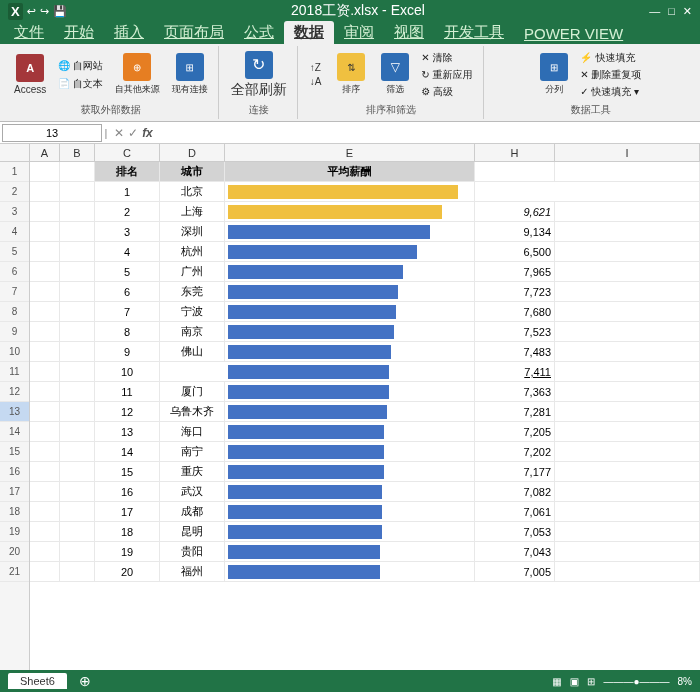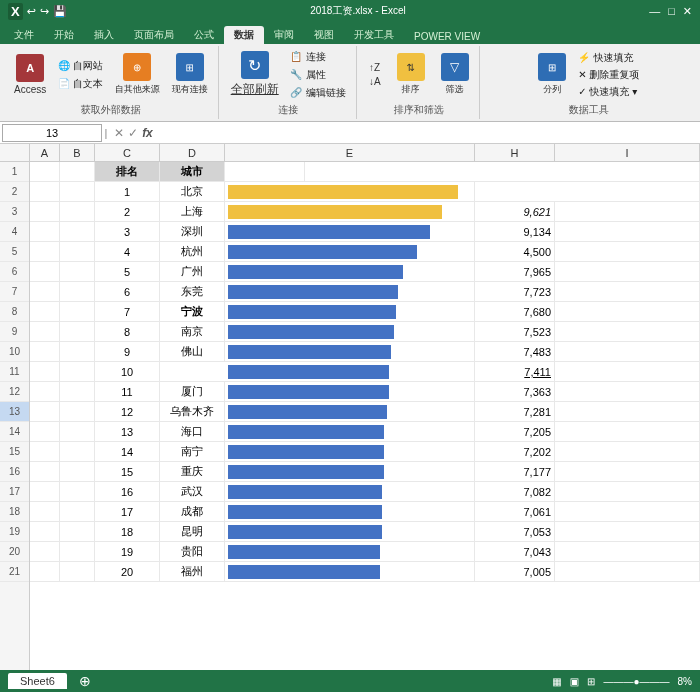--- a/index.html
+++ b/index.html
@@ -23,24 +23,25 @@
     
     .ribbon-tabs {
       background: #217346;
       display: flex;
       align-items: flex-end;
       padding: 0 4px;
       height: 22px;
     }
     .ribbon-tab {
       padding: 2px 10px;
-      font-size: 10px;
+      font-size: 15px;
       color: #d4f0d4;
       cursor: pointer;
       border-radius: 3px 3px 0 0;
+      text-decoration: underline;
     }
     .ribbon-tab.active {
       background: #f0f0f0;
       color: #333;
       font-weight: bold;
     }
 
     
     .ribbon {
       background: #f0f0f0;
@@ -269,21 +270,21 @@
 <body>
 
 <div class="title-bar">
   <div class="title-bar-left">
     <span style="font-size:13px; font-weight:bold; color:#fff; background:#1a5c35; padding:1px 3px; border-radius:2px;">X</span>
     <span style="color:white; font-size:11px;">↩</span>
     <span style="color:white; font-size:11px;">↪</span>
     <span style="color:white; font-size:11px;">💾</span>
   </div>
   <div class="title-bar-center">
-    <span style="color:white; font-size:10px;">2018工资.xlsx - Excel</span>
+    <span style="color:white; font-size:14px;">2018工资.xlsx - Excel</span>
   </div>
   <div class="title-bar-right">
     <span style="color:white; cursor:pointer;">—</span>
     <span style="color:white; cursor:pointer;">□</span>
     <span style="color:white; cursor:pointer;">✕</span>
   </div>
 </div>
 
 <div class="ribbon-tabs">
   <div class="ribbon-tab">文件</div>
@@ -323,26 +324,21 @@
         <span style="font-size:9px;">现有连接</span>
       </div>
     </div>
     <div class="ribbon-group-label">获取外部数据</div>
   </div>
 
   <div class="ribbon-group">
     <div class="ribbon-group-content">
       <div class="ribbon-btn">
         <div class="ribbon-icon" style="background:#2e6db4; font-size:16px;">↻</div>
-        <span style="font-size:12px;text-decoration:underline;">全部刷新</span>
-      </div>
-      <div style="display:flex; flex-direction:column; gap:2px;">
-        <div class="small-btn">📋 连接</div>
-        <div class="small-btn">🔧 属性</div>
-        <div class="small-btn">🔗 编辑链接</div>
+        <span style="font-size:14px;">全部刷新</span>
       </div>
     </div>
     <div class="ribbon-group-label">连接</div>
   </div>
 
   <div class="ribbon-group">
     <div class="ribbon-group-content">
       <div style="display:flex; flex-direction:column; gap:1px; margin-right:4px;">
         <div class="small-btn">
           <span style="color:#333;">↑Z</span>
@@ -351,20 +347,25 @@
           <span style="color:#333;">↓A</span>
         </div>
       </div>
       <div class="ribbon-btn" style="margin-right:4px;">
         <div class="ribbon-icon" style="background:#f0c040; font-size:10px; color:#333;">⇅</div>
         <span style="font-size:9px;">排序</span>
       </div>
       <div class="ribbon-btn">
         <div class="ribbon-icon" style="background:#2e6db4; font-size:12px;">▽</div>
         <span style="font-size:9px;">筛选</span>
+      </div>
+      <div style="display:flex; flex-direction:column; gap:1px;">
+        <div class="small-btn">✕ 清除</div>
+        <div class="small-btn">↻ 重新应用</div>
+        <div class="small-btn">⚙ 高级</div>
       </div>
     </div>
     <div class="ribbon-group-label">排序和筛选</div>
   </div>
 
   <div class="ribbon-group" style="flex: 1;">
     <div class="ribbon-group-content">
       <div class="ribbon-btn">
         <div class="ribbon-icon" style="background:#2e6db4; font-size:10px;">⊞</div>
         <span style="font-size:9px;">分列</span>
@@ -429,20 +430,21 @@
       <div class="row-num">21</div>
     </div>
 
     <div class="sheet-content">
 
       <div class="sheet-row">
         <div class="cell" style="width:30px;"></div>
         <div class="cell" style="width:35px;"></div>
         <div class="cell header-cell" style="width:65px;">排名</div>
         <div class="cell header-cell" style="width:65px;">城市</div>
+        <div class="cell header-cell" style="width:250px;">平均薪酬</div>
         <div class="cell" style="width:80px;"></div>
         <div class="cell" style="flex:1;"></div>
       </div>
 
       <div id="data-rows">
           <div class="sheet-row">
     <div class="cell" style="width:30px;"></div>
     <div class="cell" style="width:35px;"></div>
     <div class="cell center" style="width:65px;">1</div>
     <div class="cell center" style="width:65px;">北京</div>
@@ -483,21 +485,21 @@
           <div class="sheet-row">
     <div class="cell" style="width:30px;"></div>
     <div class="cell" style="width:35px;"></div>
     <div class="cell center" style="width:65px;">4</div>
     <div class="cell center" style="width:65px;">杭州</div>
     <div class="cell" style="width:250px; padding:0 3px;">
       <div class="bar-container">
         <div class="bar" style="width:189px; background:#4472c4;"></div>
       </div>
     </div>
-    <div class="cell right" style="width:80px;">4,500</div>
+    <div class="cell right" style="width:80px;">6,500</div>
     <div class="cell" style="flex:1;"></div>
   </div>
           <div class="sheet-row">
     <div class="cell" style="width:30px;"></div>
     <div class="cell" style="width:35px;"></div>
     <div class="cell center" style="width:65px;">5</div>
     <div class="cell center" style="width:65px;">广州</div>
     <div class="cell" style="width:250px; padding:0 3px;">
       <div class="bar-container">
         <div class="bar" style="width:175px; background:#4472c4;"></div>
@@ -516,21 +518,21 @@
         <div class="bar" style="width:170px; background:#4472c4;"></div>
       </div>
     </div>
     <div class="cell right" style="width:80px;">7,723</div>
     <div class="cell" style="flex:1;"></div>
   </div>
           <div class="sheet-row">
     <div class="cell" style="width:30px;"></div>
     <div class="cell" style="width:35px;"></div>
     <div class="cell center" style="width:65px;">7</div>
-    <div class="cell center" style="width:65px;font-weight:bold;">宁波</div>
+    <div class="cell center" style="width:65px;">宁波</div>
     <div class="cell" style="width:250px; padding:0 3px;">
       <div class="bar-container">
         <div class="bar" style="width:168px; background:#4472c4;"></div>
       </div>
     </div>
     <div class="cell right" style="width:80px;">7,680</div>
     <div class="cell" style="flex:1;"></div>
   </div>
           <div class="sheet-row">
     <div class="cell" style="width:30px;"></div>

